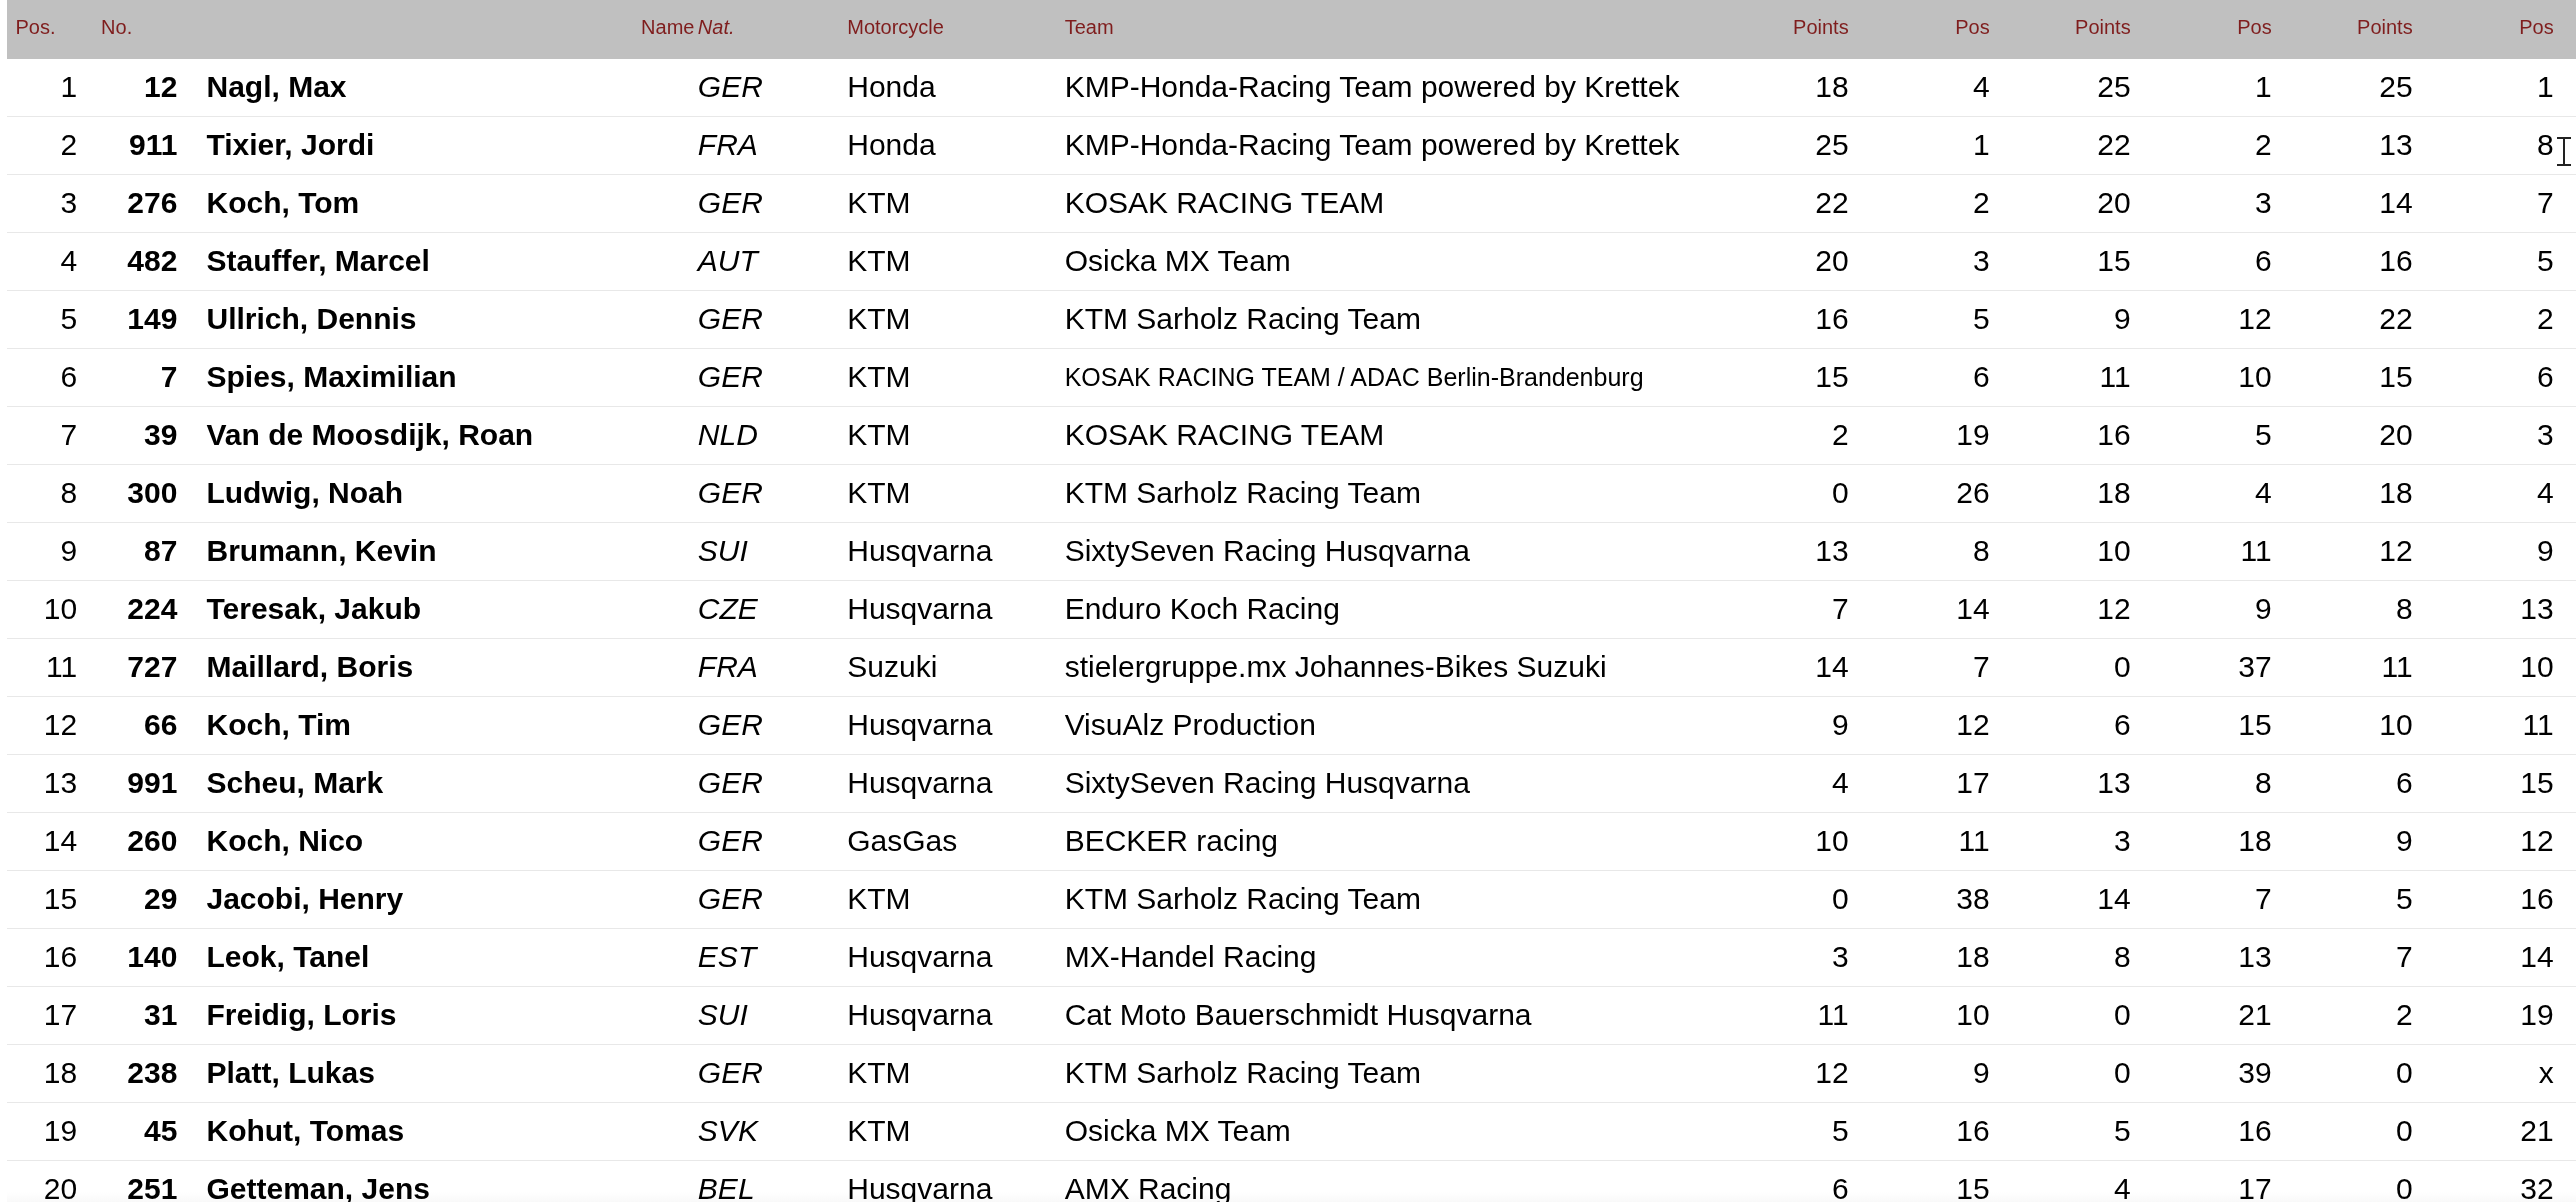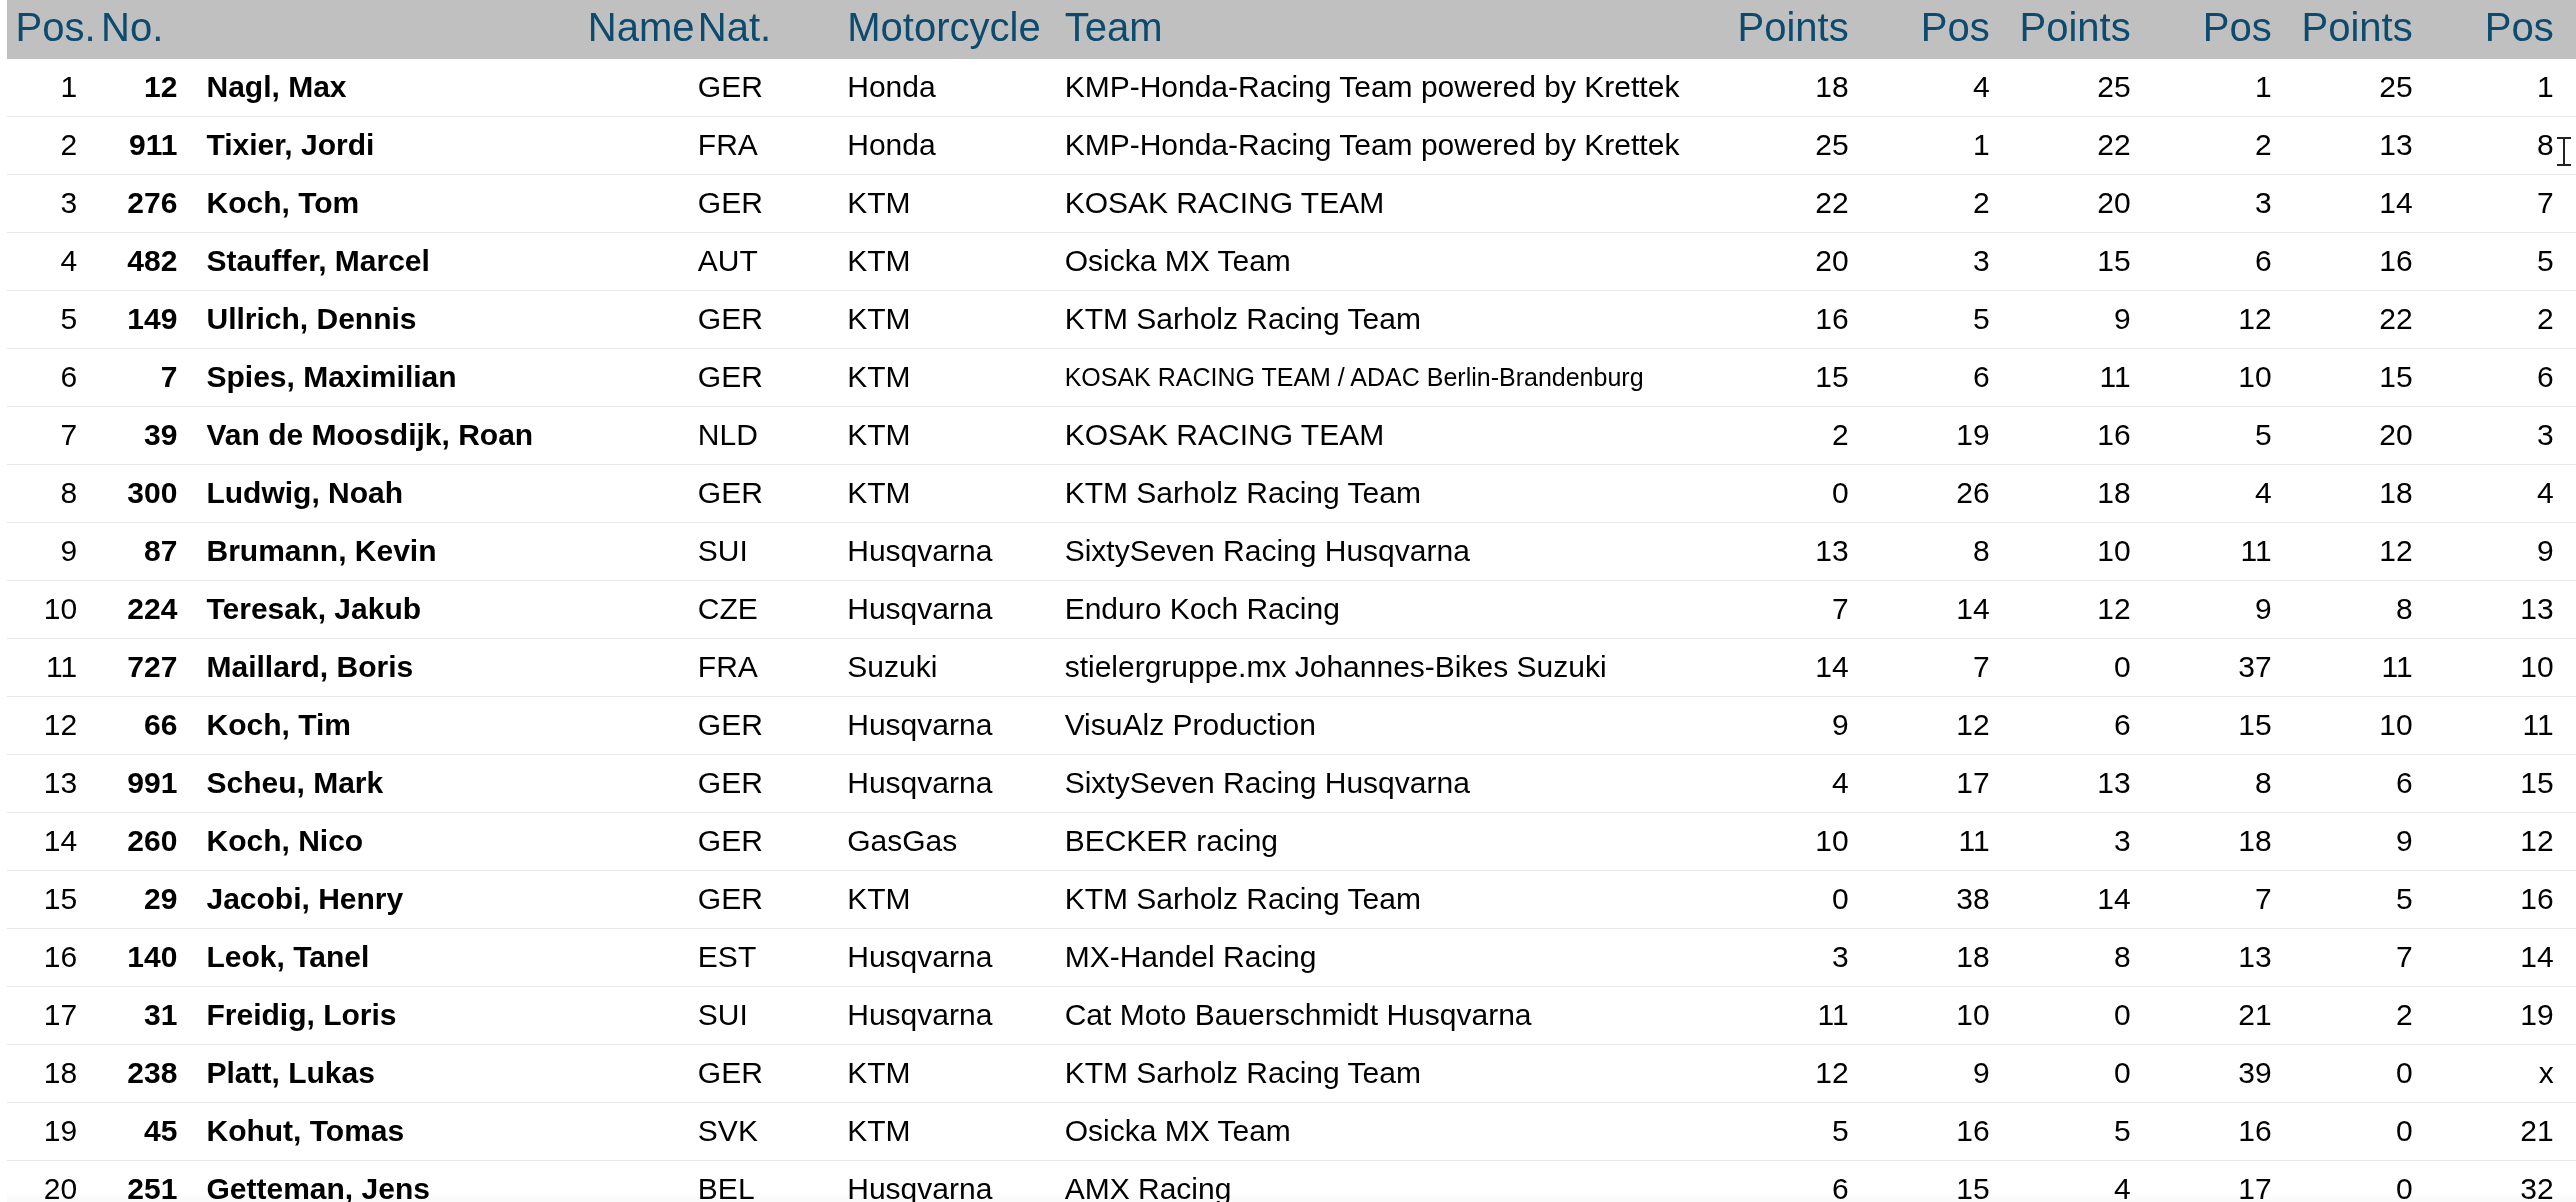--- a/index.html
+++ b/index.html
@@ -19,42 +19,42 @@
   }
   table.results {
     width: 2562px;
     margin-left: 6.9px;
     border-collapse: collapse;
     table-layout: fixed;
   }
   table.results thead th {
     background: #c0c0c0;
     font-weight: normal;
-    font-size: 40px;
-    color: #0c4a6e;
+    font-size: 20px;
+    color: #7f1d1d;
     padding: 5.1px 0 8.6px 0;
     height: 45px;
     vertical-align: middle;
   }
   table.results tbody td {
     font-size: 30px;
     color: #000;
     height: 57px;
     padding: 0;
     vertical-align: middle;
     border-bottom: 0.9px solid #e8e8e8;
   }
   tbody tr:last-child td {
     border-bottom: none;
   }
   
   .c-pos      { width: 77px;  text-align: right;  padding-right: 15.4px !important; }
   .c-no       { width: 90px; text-align: right;  padding-right: 13.7px !important; font-weight: bold; }
   .c-name     { width: 488px; text-align: left;   padding-left: 15.4px !important; font-weight: bold; }
-  .c-nat      { width: 146px; text-align: left;   padding-left: 3.4px !important; }
+  .c-nat      { width: 146px; text-align: left;   padding-left: 3.4px !important; font-style: italic; }
   .c-moto     { width: 214px; text-align: left;   padding-left: 3.4px !important; }
   .c-team     { width: 660px; text-align: left;   padding-left: 3.4px !important; margin-left: 32px; }
   .c-num      { width: 124px; text-align: right;  padding-right: 17px !important; }
   .c-total    { width: 137px; text-align: right;  padding-right: 22px !important; font-weight: bold; }
 
   thead th.c-pos   { text-align: left; padding-left: 8.6px !important; padding-right: 0 !important; }
   thead th.c-no    { text-align: left; padding-left: 8.6px !important; padding-right: 0 !important; font-weight: normal;}
   thead th.c-name  { text-align: right; padding-left: 15.4px !important; font-weight: normal;}
   thead th.c-nat   { text-align: left; }
   thead th.c-moto  { text-align: left; }

